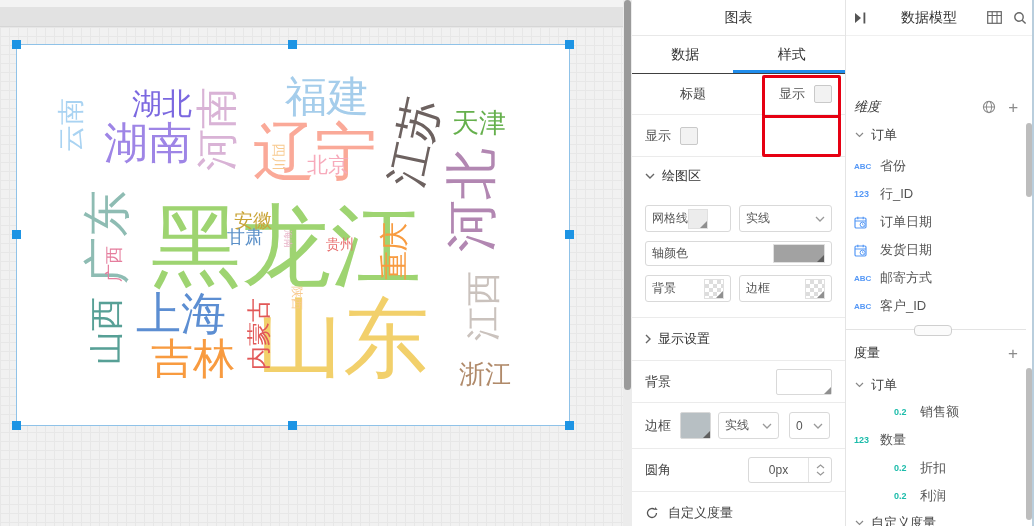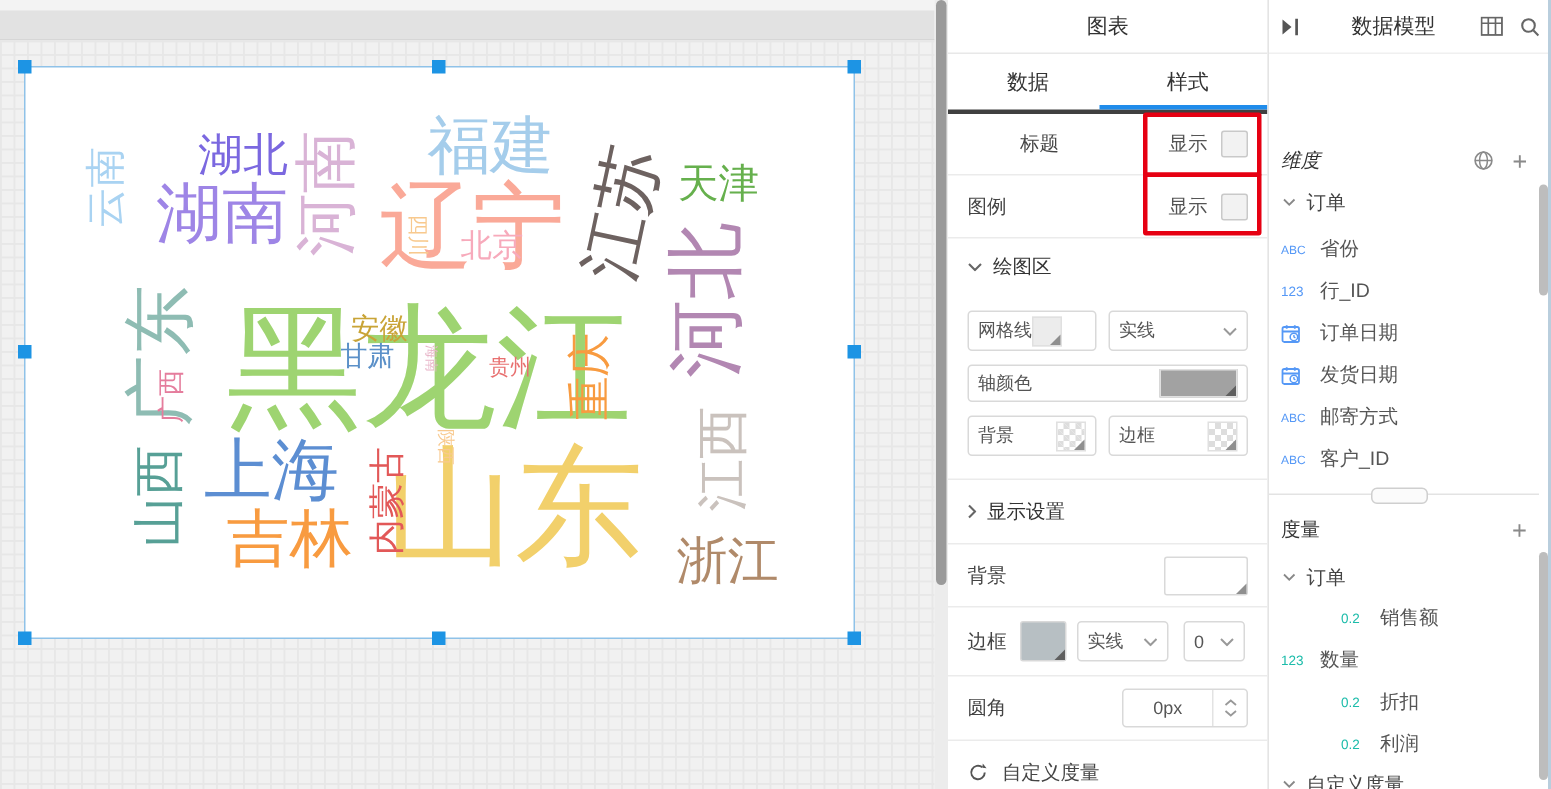--- a/index.html
+++ b/index.html
@@ -21,21 +21,21 @@
   .wordcloud{position:absolute;left:0;top:0;width:100%;height:100%;overflow:hidden;}
   .wc-word{position:absolute;white-space:nowrap;line-height:1;transform-origin:center;
            font-family:"Liberation Sans","DejaVu Sans",sans-serif;}
   .canvas-scrollbar{position:absolute;left:623px;top:0;width:9px;height:526px;background:#ececec;}
   .canvas-scrollbar .thumb{position:absolute;left:1px;top:0;width:7px;height:390px;background:#9a9a9a;border-radius:4px;}
   
   .style-panel{position:absolute;left:632px;top:0;width:213px;height:526px;background:#fff;
                border-right:1px solid #e2e2e2;font-size:13px;color:#444;}
   .mp-header{height:35px;border-bottom:1px solid #e8e8e8;display:flex;align-items:center;justify-content:center;
              font-size:14px;color:#333;}
-  .mp-tabs{height:37px;border-bottom:3px solid #404040;display:flex;position:relative;}
+  .mp-tabs{height:37px;border-bottom:1px solid #404040;display:flex;position:relative;}
   .mp-tab{flex:1;display:flex;align-items:center;justify-content:center;font-size:14px;color:#333;cursor:pointer;}
   .tab-underline{position:absolute;left:101px;bottom:0;width:112px;height:3px;background:#1f8ceb;}
   .mp-row{display:flex;align-items:center;border-bottom:1px solid #ebebeb;padding:0 13px;}
   .mp-row .lbl{flex:1;}
   .r-title{height:40px;padding-left:48px;} .r-legend{height:41px;}
   .show-group{display:flex;align-items:flex-end;gap:9px;color:#555;}
   .checkbox{width:18px;height:18px;background:#f2f2f2;border:1px solid #c9c9c9;border-radius:2px;box-sizing:border-box;}
   .red-box{position:absolute;border:3px solid #e60012;border-radius:2px;pointer-events:none;}
   .red-box1{left:130px;top:75px;width:73px;height:37px;}
   .red-box2{left:130px;top:115px;width:73px;height:36px;}
@@ -72,21 +72,21 @@
   .dp-select .sel-text{flex:1;text-align:center;}
   .dp-select svg{margin-right:8px;}
   .dp-subhead{position:absolute;left:0;width:180px;height:26px;display:flex;align-items:center;padding:0 8px;
               box-sizing:border-box;color:#333;}
   .dp-subhead .icons{margin-left:auto;display:flex;align-items:center;gap:12px;}
   .plus{font-size:17px;color:#8a8a8a;line-height:1;font-weight:400;}
   .dp-group{position:absolute;left:0;width:180px;height:26px;display:flex;align-items:center;gap:7px;
             padding:0 9px;box-sizing:border-box;color:#444;}
   .field-list{position:absolute;left:0;width:180px;}
   .field-row{height:28px;display:flex;align-items:center;padding:0 8px;}
-  .f-icon{width:26px;flex:0 0 26px;font-weight:normal;letter-spacing:0;}
+  .f-icon{width:26px;flex:0 0 26px;font-weight:bold;letter-spacing:0;}
   .f-icon.blue{color:#5598f6;} .f-icon.teal{color:#1cbcaa;}
   .f-abc{font-size:8px;} .f-num{font-size:9px;} .f-dec{font-size:9px;padding-left:40px;}
   .f-label{color:#555;}
   .dp-divider{position:absolute;left:0;top:329px;width:180px;border-top:1px solid #e3e3e3;}
   .drag-handle{position:absolute;left:68px;top:-5px;width:36px;height:9px;background:#fbfbfb;border:1px solid #cfcfcf;border-radius:4px;}
   .dp-scroll{position:absolute;right:3px;width:6px;background:#bdbdbd;border-radius:3px;}
   .dp-scroll1{top:123px;height:74px;} .dp-scroll2{top:368px;height:152px;}
   .window-edge{position:absolute;right:0;top:0;width:2px;height:526px;background:#b9cedd;}
   svg{display:block;}
 </style>
@@ -110,21 +110,21 @@
         <span class="wc-word" style="left: 176px; top: 314px; font-size: 42px; color: rgb(248, 155, 64); transform: translate(-50%, -50%) rotate(0deg);">吉林</span>
         <span class="wc-word" style="left: 310px; top: 52px; font-size: 42px; color: rgb(165, 205, 235); transform: translate(-50%, -50%) rotate(0deg);">福建</span>
         <span class="wc-word" style="left: 89px; top: 192px; font-size: 47px; color: rgb(142, 188, 179); transform: translate(-50%, -50%) rotate(-90deg);">广东</span>
         <span class="wc-word" style="left: 200px; top: 84px; font-size: 42px; color: rgb(217, 179, 214); transform: translate(-50%, -50%) rotate(-90deg);">河南</span>
         <span class="wc-word" style="left: 145px; top: 59px; font-size: 30px; color: rgb(123, 104, 224); transform: translate(-50%, -50%) rotate(0deg);">湖北</span>
         <span class="wc-word" style="left: 465px; top: 261px; font-size: 35px; color: rgb(202, 194, 189); transform: translate(-50%, -50%) rotate(-90deg);">江西</span>
         <span class="wc-word" style="left: 89px; top: 286px; font-size: 34px; color: rgb(87, 160, 150); transform: translate(-50%, -50%) rotate(-90deg);">山西</span>
         <span class="wc-word" style="left: 377px; top: 206px; font-size: 29px; color: rgb(248, 155, 64); transform: translate(-50%, -50%) rotate(-90deg);">重庆</span>
         <span class="wc-word" style="left: 462px; top: 78px; font-size: 27px; color: rgb(102, 176, 77); transform: translate(-50%, -50%) rotate(0deg);">天津</span>
         <span class="wc-word" style="left: 54px; top: 80px; font-size: 27px; color: rgb(169, 211, 242); transform: translate(-50%, -50%) rotate(-90deg);">云南</span>
-        <span class="wc-word" style="left: 468px; top: 329px; font-size: 34px; color: rgb(176, 138, 106); transform: translate(-50%, -50%) rotate(0deg);">浙江</span>
+        <span class="wc-word" style="left: 468px; top: 329px; font-size: 26px; color: rgb(176, 138, 106); transform: translate(-50%, -50%) rotate(0deg);">浙江</span>
         <span class="wc-word" style="left: 242px; top: 289px; font-size: 24px; color: rgb(226, 88, 88); transform: translate(-50%, -50%) rotate(-90deg);">内蒙古</span>
         <span class="wc-word" style="left: 311px; top: 119px; font-size: 21px; color: rgb(247, 170, 187); transform: translate(-50%, -50%) rotate(0deg);">北京</span>
         <span class="wc-word" style="left: 236px; top: 175px; font-size: 19px; color: rgb(201, 164, 55); transform: translate(-50%, -50%) rotate(0deg);">安徽</span>
         <span class="wc-word" style="left: 228px; top: 192px; font-size: 18px; color: rgb(91, 144, 200); transform: translate(-50%, -50%) rotate(0deg);">甘肃</span>
         <span class="wc-word" style="left: 97px; top: 219px; font-size: 18px; color: rgb(229, 125, 157); transform: translate(-50%, -50%) rotate(-90deg);">广西</span>
         <span class="wc-word" style="left: 323px; top: 199px; font-size: 14px; color: rgb(232, 112, 112); transform: translate(-50%, -50%) rotate(0deg);">贵州</span>
         <span class="wc-word" style="left: 262px; top: 112px; font-size: 14px; color: rgb(248, 201, 142); transform: translate(-50%, -50%) rotate(90deg);">四川</span>
         <span class="wc-word" style="left: 280px; top: 253px; font-size: 12px; color: rgb(248, 201, 142); transform: translate(-50%, -50%) rotate(90deg);">陕西</span>
         <span class="wc-word" style="left: 270px; top: 194px; font-size: 9px; color: rgb(232, 180, 200); transform: translate(-50%, -50%) rotate(90deg);">海南</span>
       </div>
@@ -153,21 +153,20 @@
   </div>
 
   <div class="mp-row r-title">
     <span class="lbl">标题</span>
     <span class="show-group">
       <span>显示</span>
       <span class="checkbox"></span>
     </span>
   </div>
   <div class="mp-row r-legend">
-    <span class="lbl">图例</span>
     <span class="show-group">
       <span>显示</span>
       <span class="checkbox"></span>
     </span>
   </div>
 
   <div class="mp-section">
     <svg width="10" height="6" viewBox="0 0 10 6">
         <path d="M1 1l4 4 4-4" stroke="#666" fill="none" stroke-width="1.4"></path>
       </svg>

